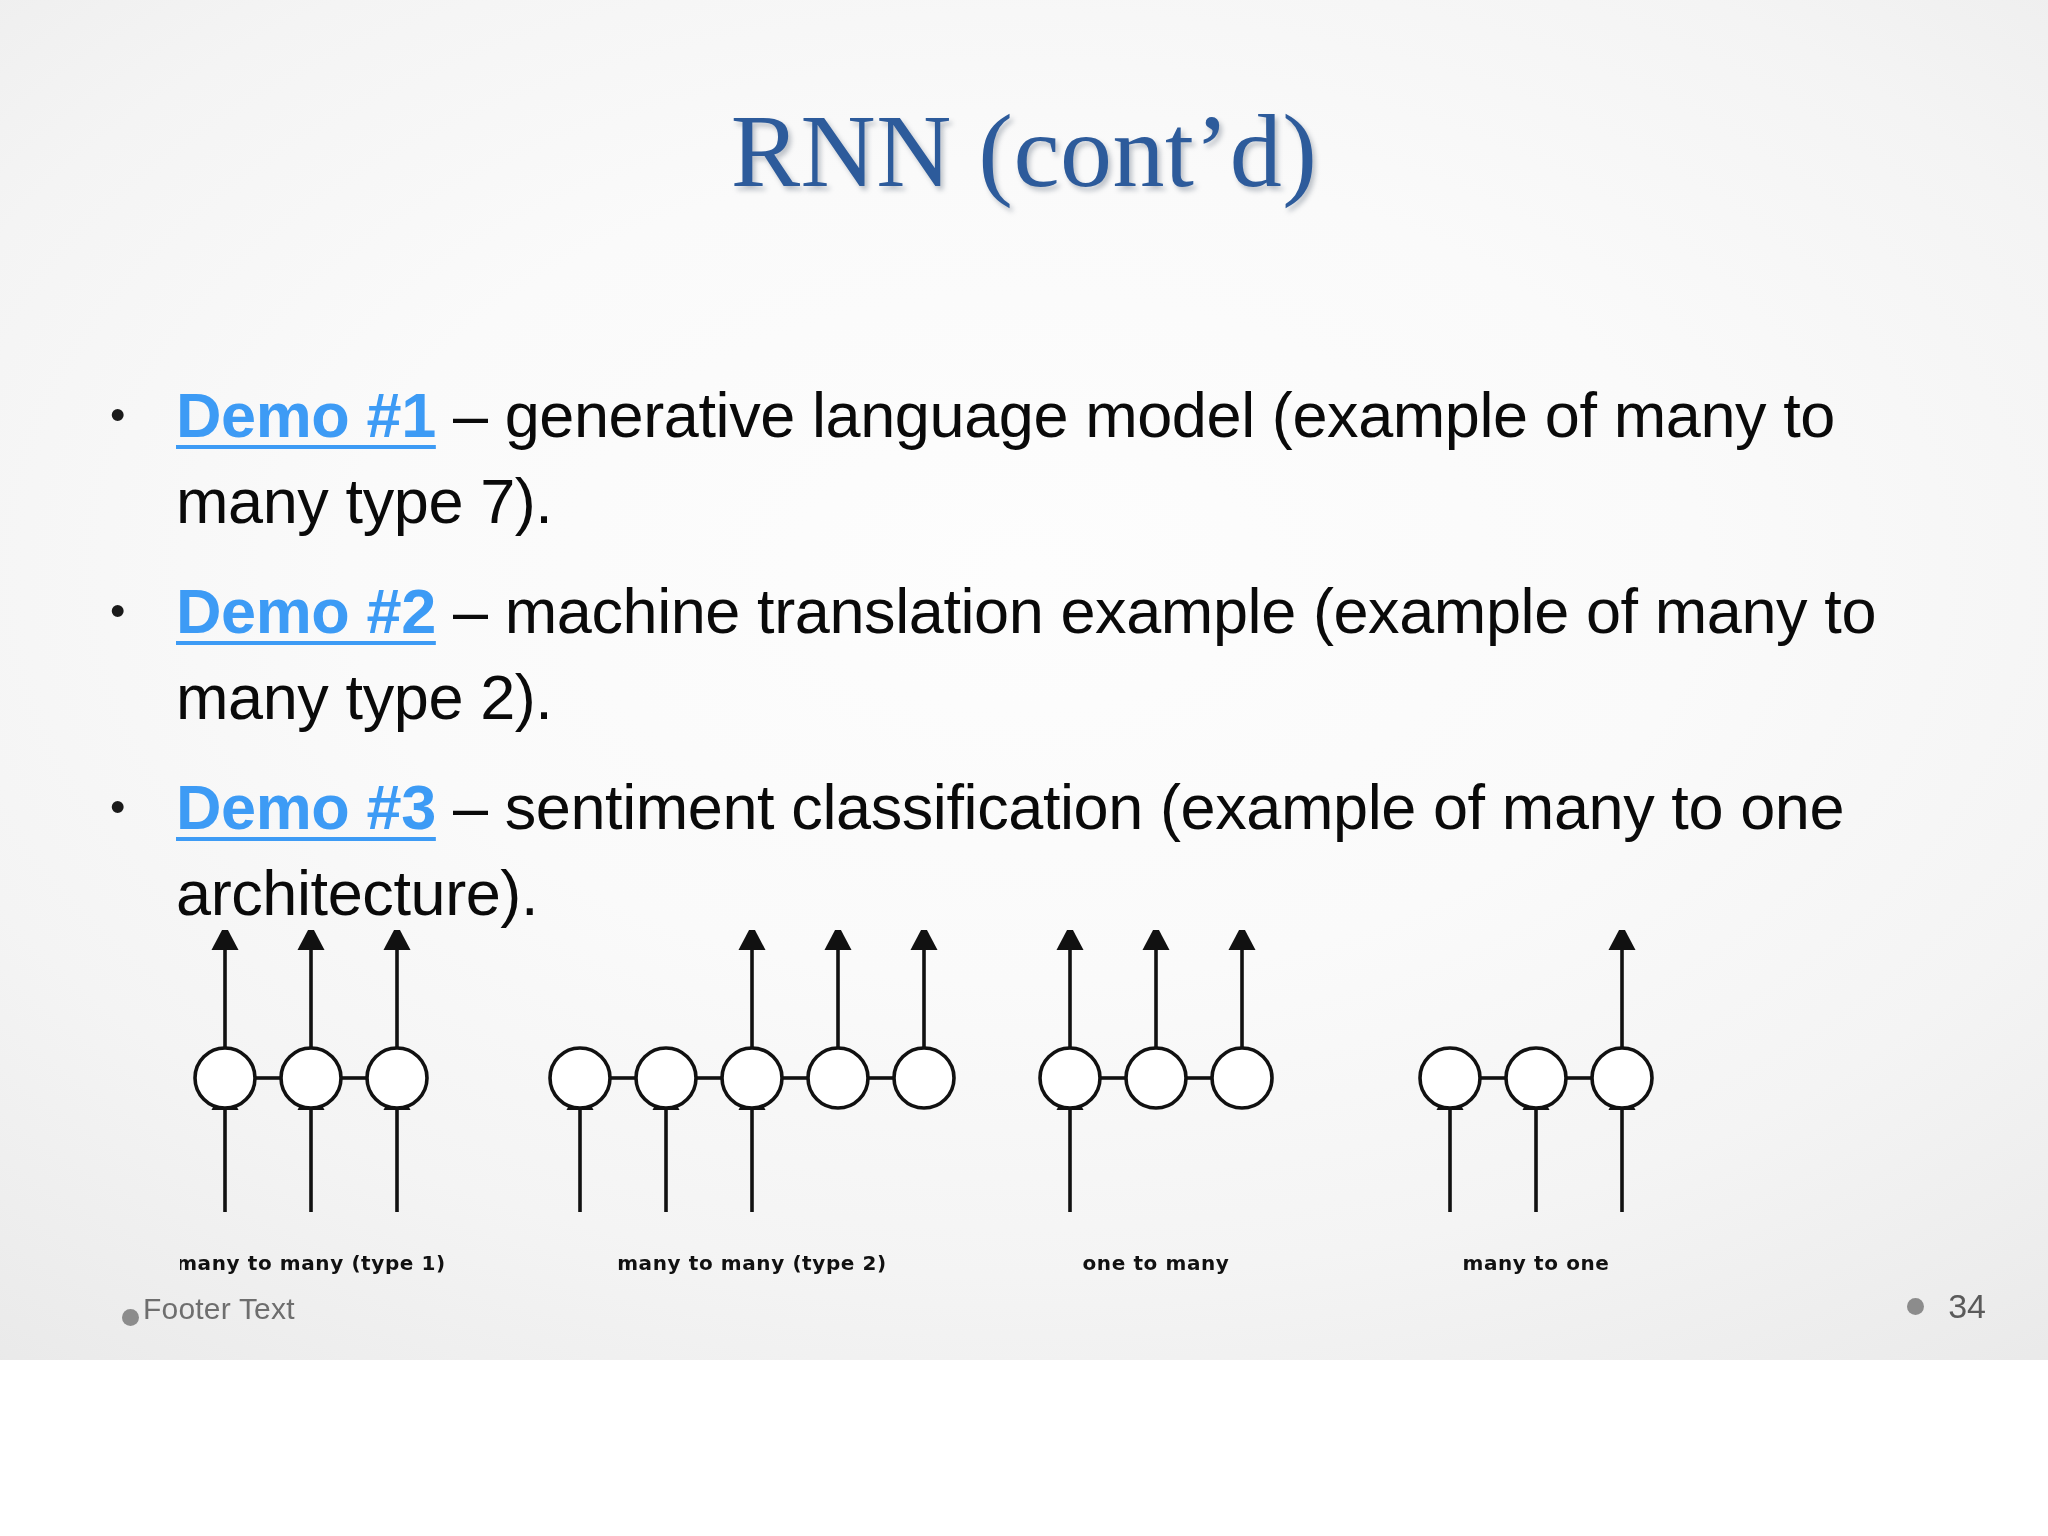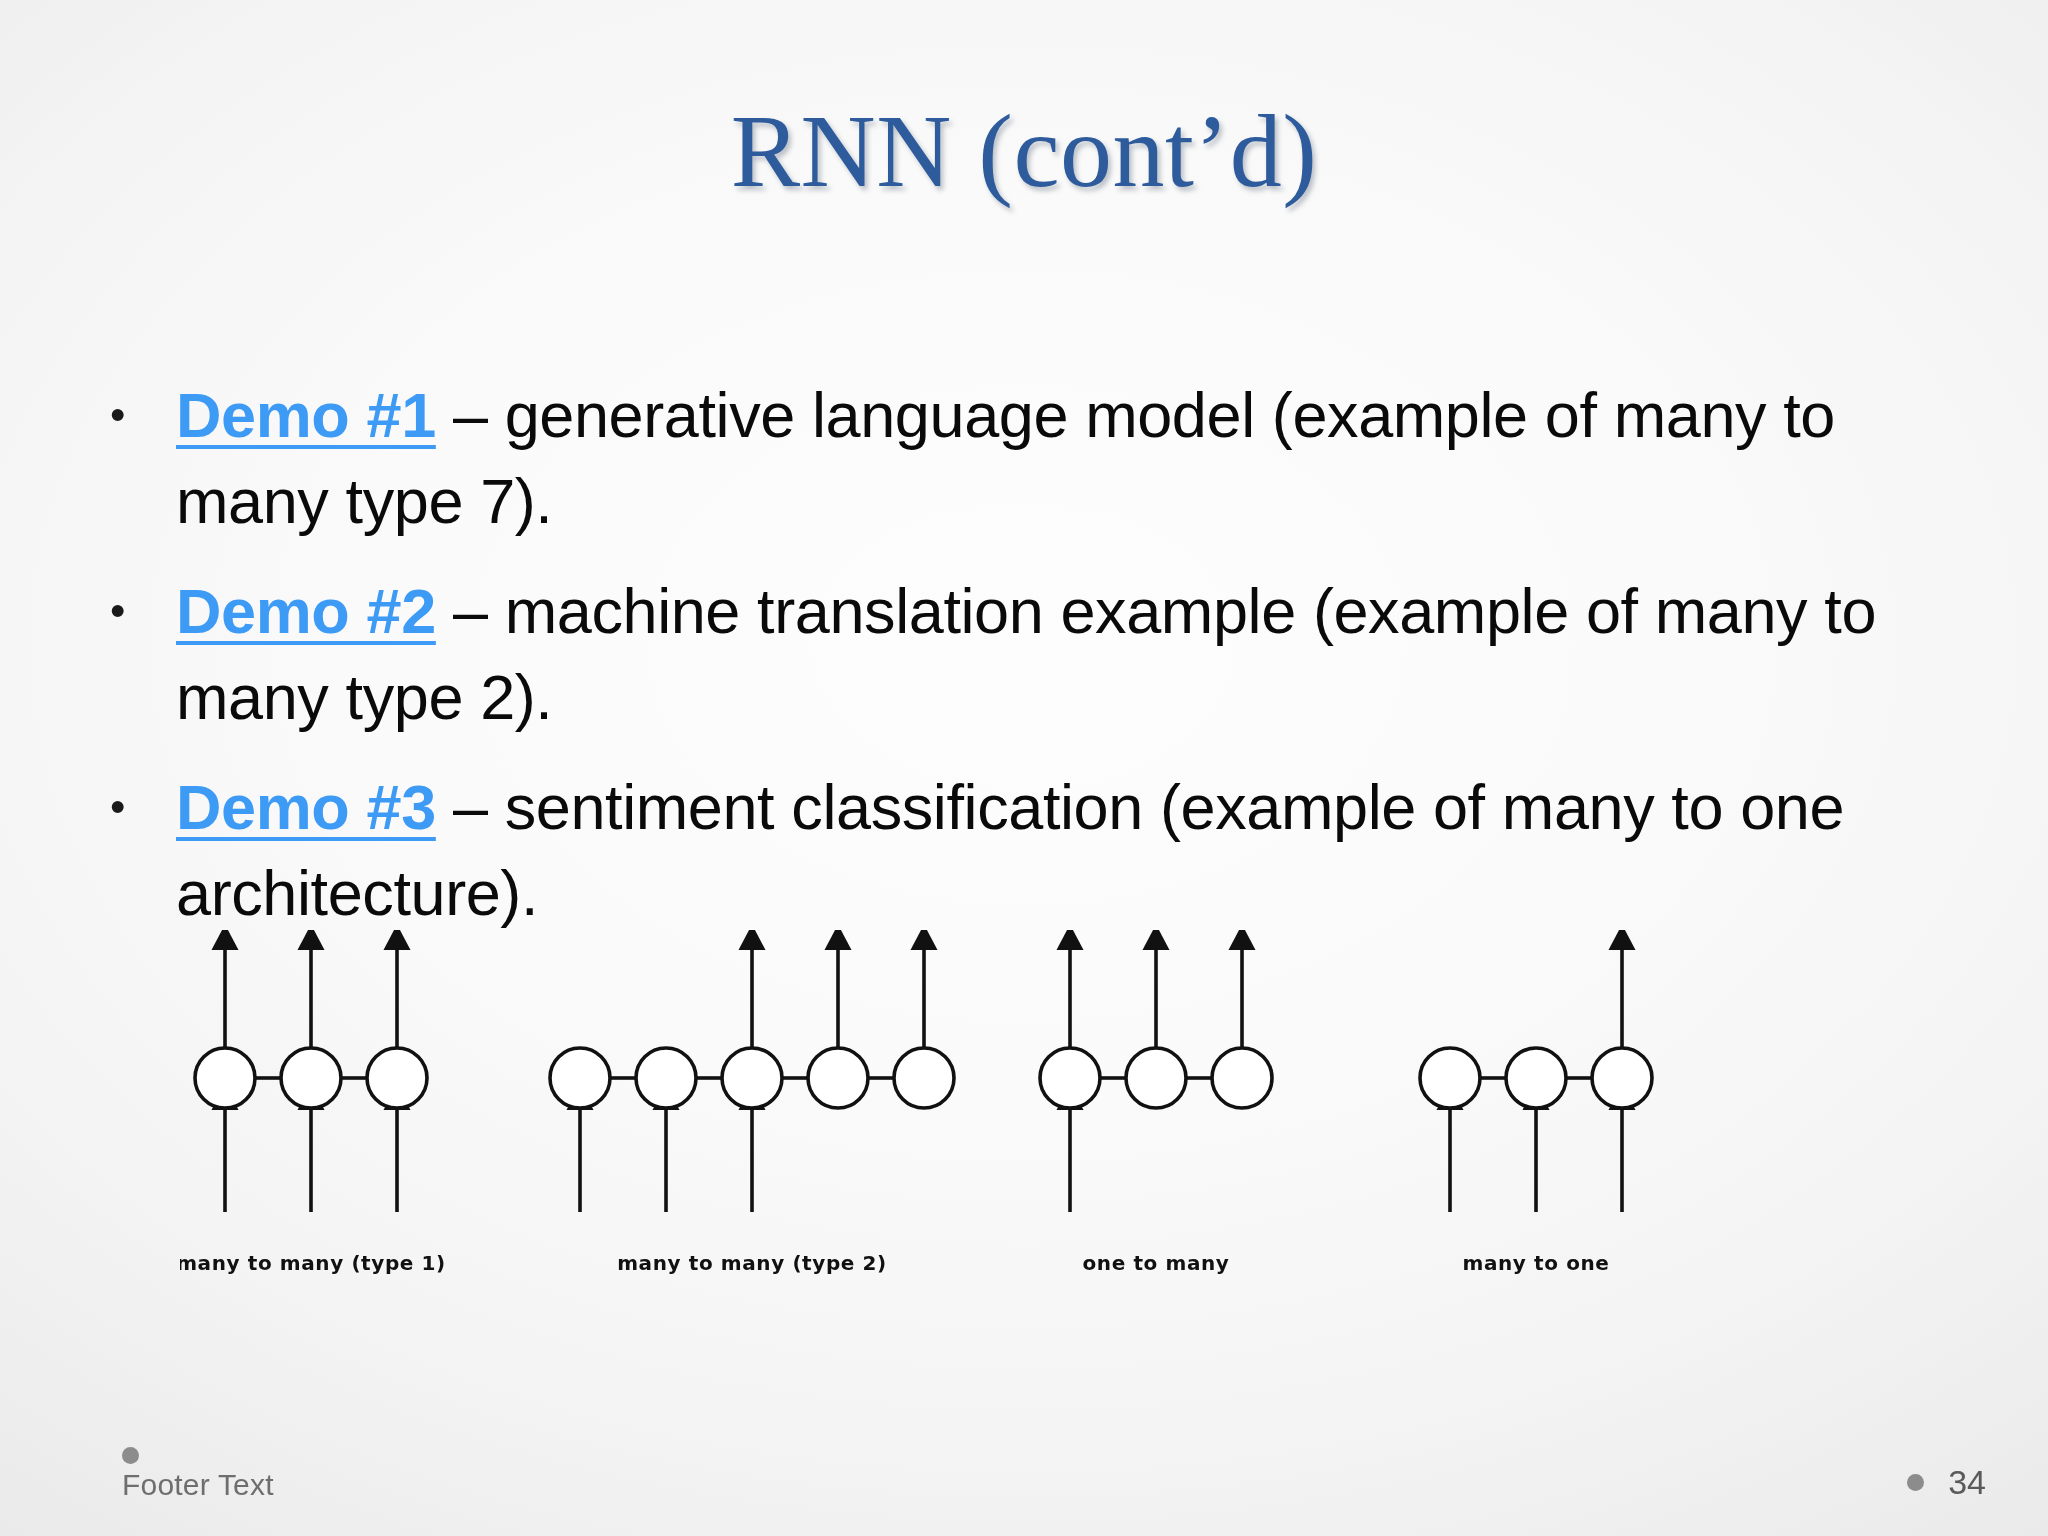--- a/index.html
+++ b/index.html
@@ -9,21 +9,21 @@
   body {
     width: 2048px;
     height: 1536px;
     overflow: hidden;
     font-family: "Liberation Sans", sans-serif;
   }
 
   #slide {
     position: relative;
     width: 2048px;
-    height: 1536px;
+    height: 1360px;
     box-sizing: border-box;
     background:
       radial-gradient(ellipse 118% 108% at 50% 42%,
         #fdfdfd 0%,
         #fafafa 28%,
         #f4f4f4 48%,
         #ebebeb 66%,
         #e2e2e2 82%,
         #dcdcdc 100%);
   }
@@ -102,23 +102,22 @@
     fill: #111111;
     letter-spacing: 0.6px;
   }
 
   
   #footer-left {
     position: absolute;
     left: 122px;
     bottom: 34px;
     display: flex;
-    align-items: flex-start;
+    align-items: flex-end;
     gap: 4px;
-    flex-direction: column;
   }
   #footer-right {
     position: absolute;
     right: 62px;
     bottom: 34px;
     display: flex;
     align-items: center;
     gap: 24px;
   }
   .foot-dot {

